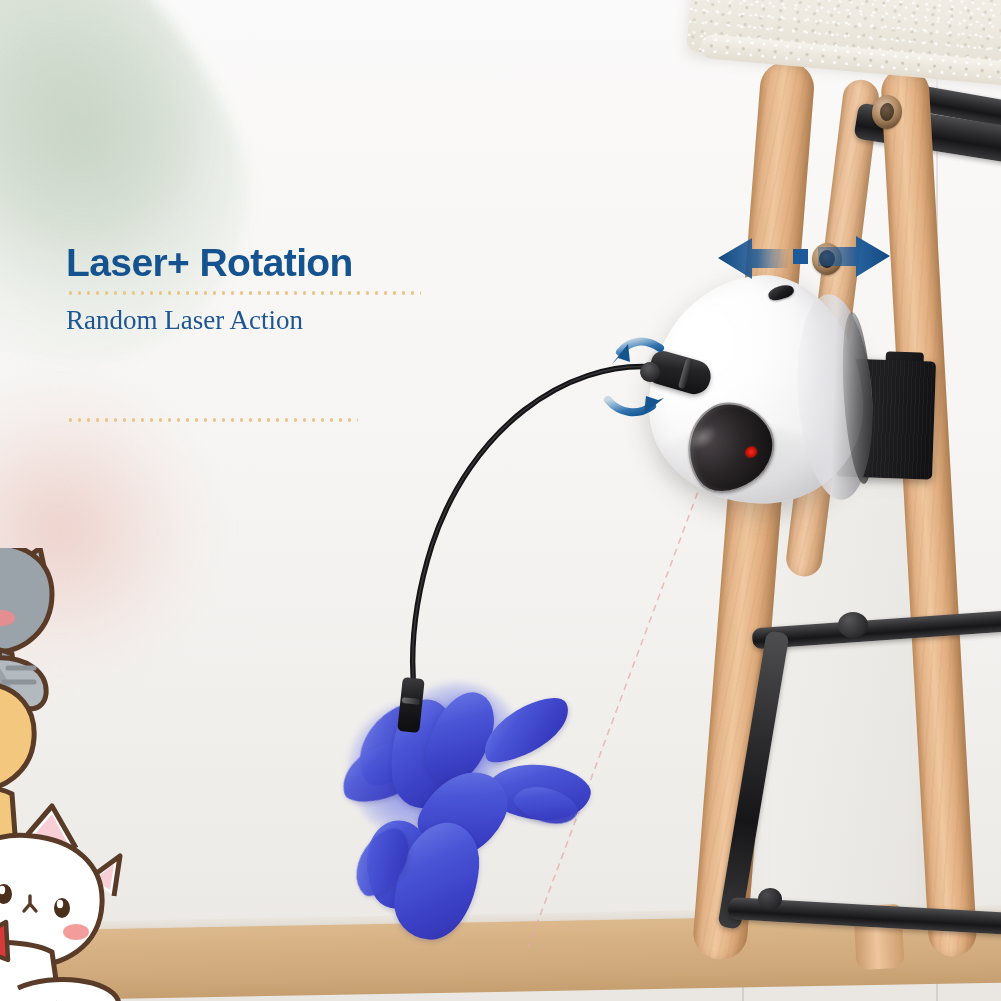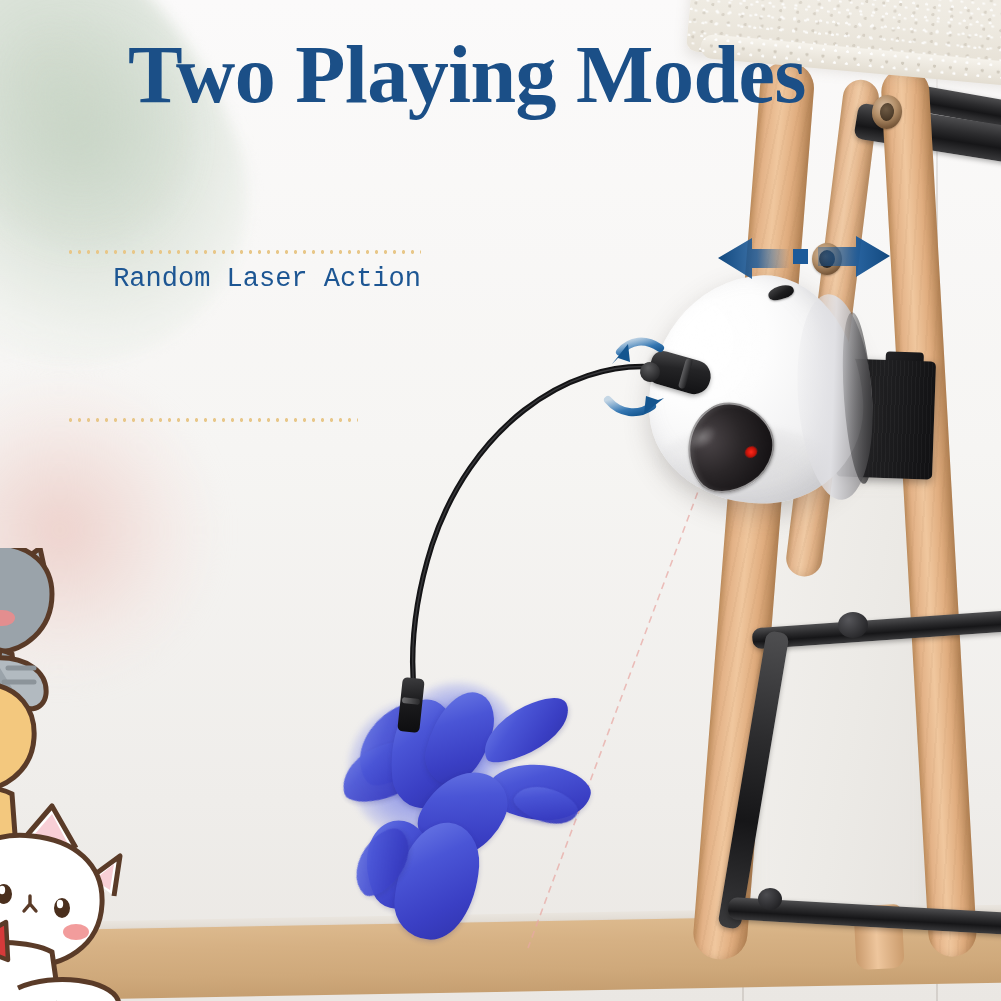--- a/index.html
+++ b/index.html
@@ -279,27 +279,26 @@
     margin-top:7px;
     height:4px;
     background-image:radial-gradient(circle,#e8c789 1.6px,rgba(232,199,137,0) 2px);
     background-size:9px 4px;
     background-repeat:repeat-x;
   }
   .dots.w1{width:355px;}
   .dots.w2{width:292px;}
   .feature p{
     margin:11px 0 0 0;
-    font-family:Liberation Mono, monospace;
+    font-family:Liberation Serif, serif;
     font-weight:400;
     font-size:27px;
     line-height:1.1;
     color:#1d5693;
     white-space:nowrap;
-    text-align:right;
   }
 
   
   .cats{position:absolute;left:-36px;top:548px;width:220px;height:455px;}
   .cat-svg{position:absolute;left:0;top:0;}
 </style>
 </head>
 <body>
 
 <div id="stage">
@@ -486,23 +485,23 @@
         <g>
           <path d="M2,388 L-22,372 L-26,408 L2,398 Z" fill="#d63a3a" stroke="#5a3b28" stroke-width="4.5" stroke-linejoin="round"></path>
           <path d="M14,390 L42,374 L44,412 L14,400 Z" fill="#d63a3a" stroke="#5a3b28" stroke-width="4.5" stroke-linejoin="round"></path>
           <ellipse cx="8" cy="394" rx="9" ry="9" fill="#c22f2f" stroke="#5a3b28" stroke-width="4.5"></ellipse>
         </g>
         <path d="M54,440 C90,424 146,432 154,452 C158,464 140,470 120,462" fill="#ffffff" stroke="#5a3b28" stroke-width="5" stroke-linejoin="round"></path>
       </g>
     </svg>
   </div>
 
-  <div class="title">Two Playing Modes</div>
 
   <div class="feature f1">
+    <h2>Laser+ Rotation</h2>
     <div class="dots w1"></div>
     <p>Random Laser Action</p>
   </div>
 
   <div class="feature f2">
     <div class="dots w2"></div>
   </div>
 
 </div>
 

